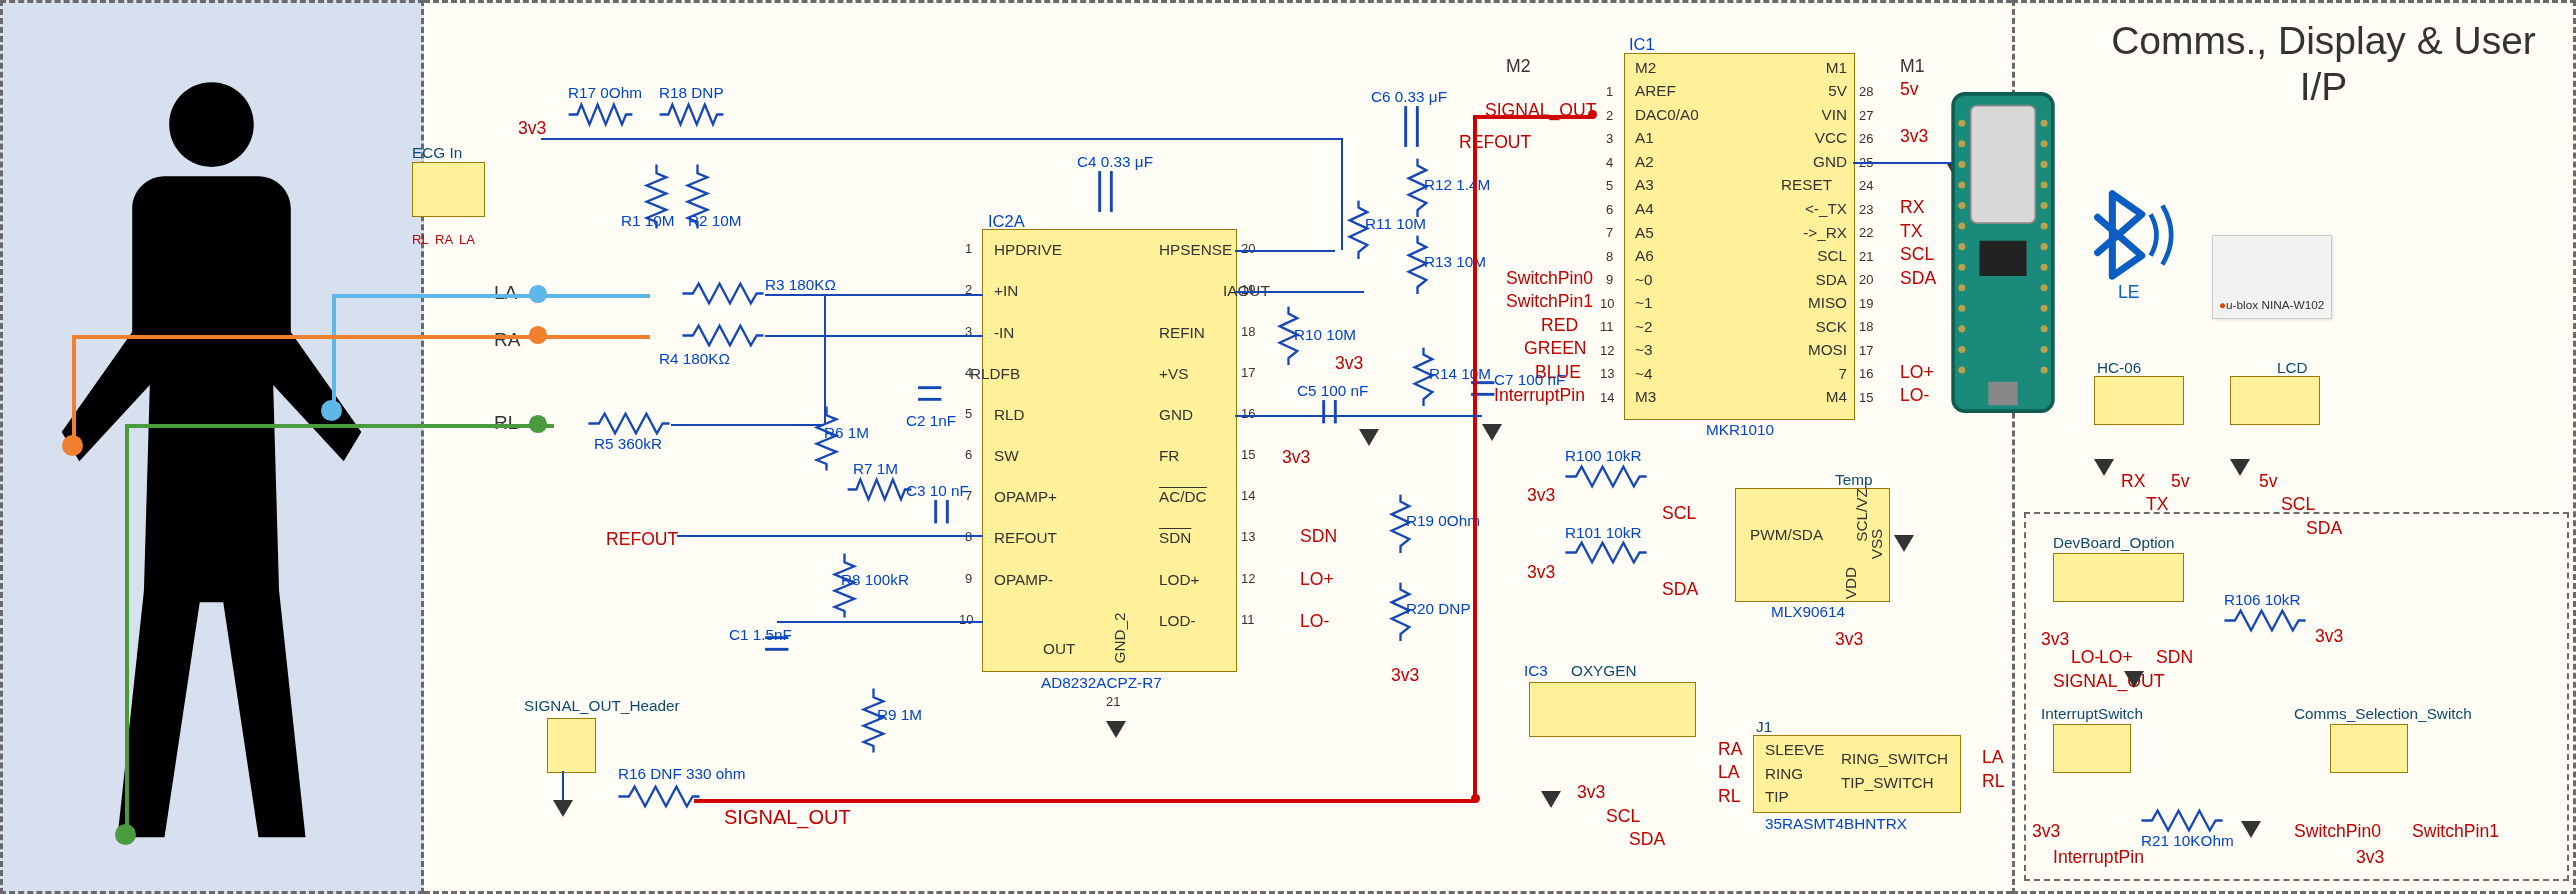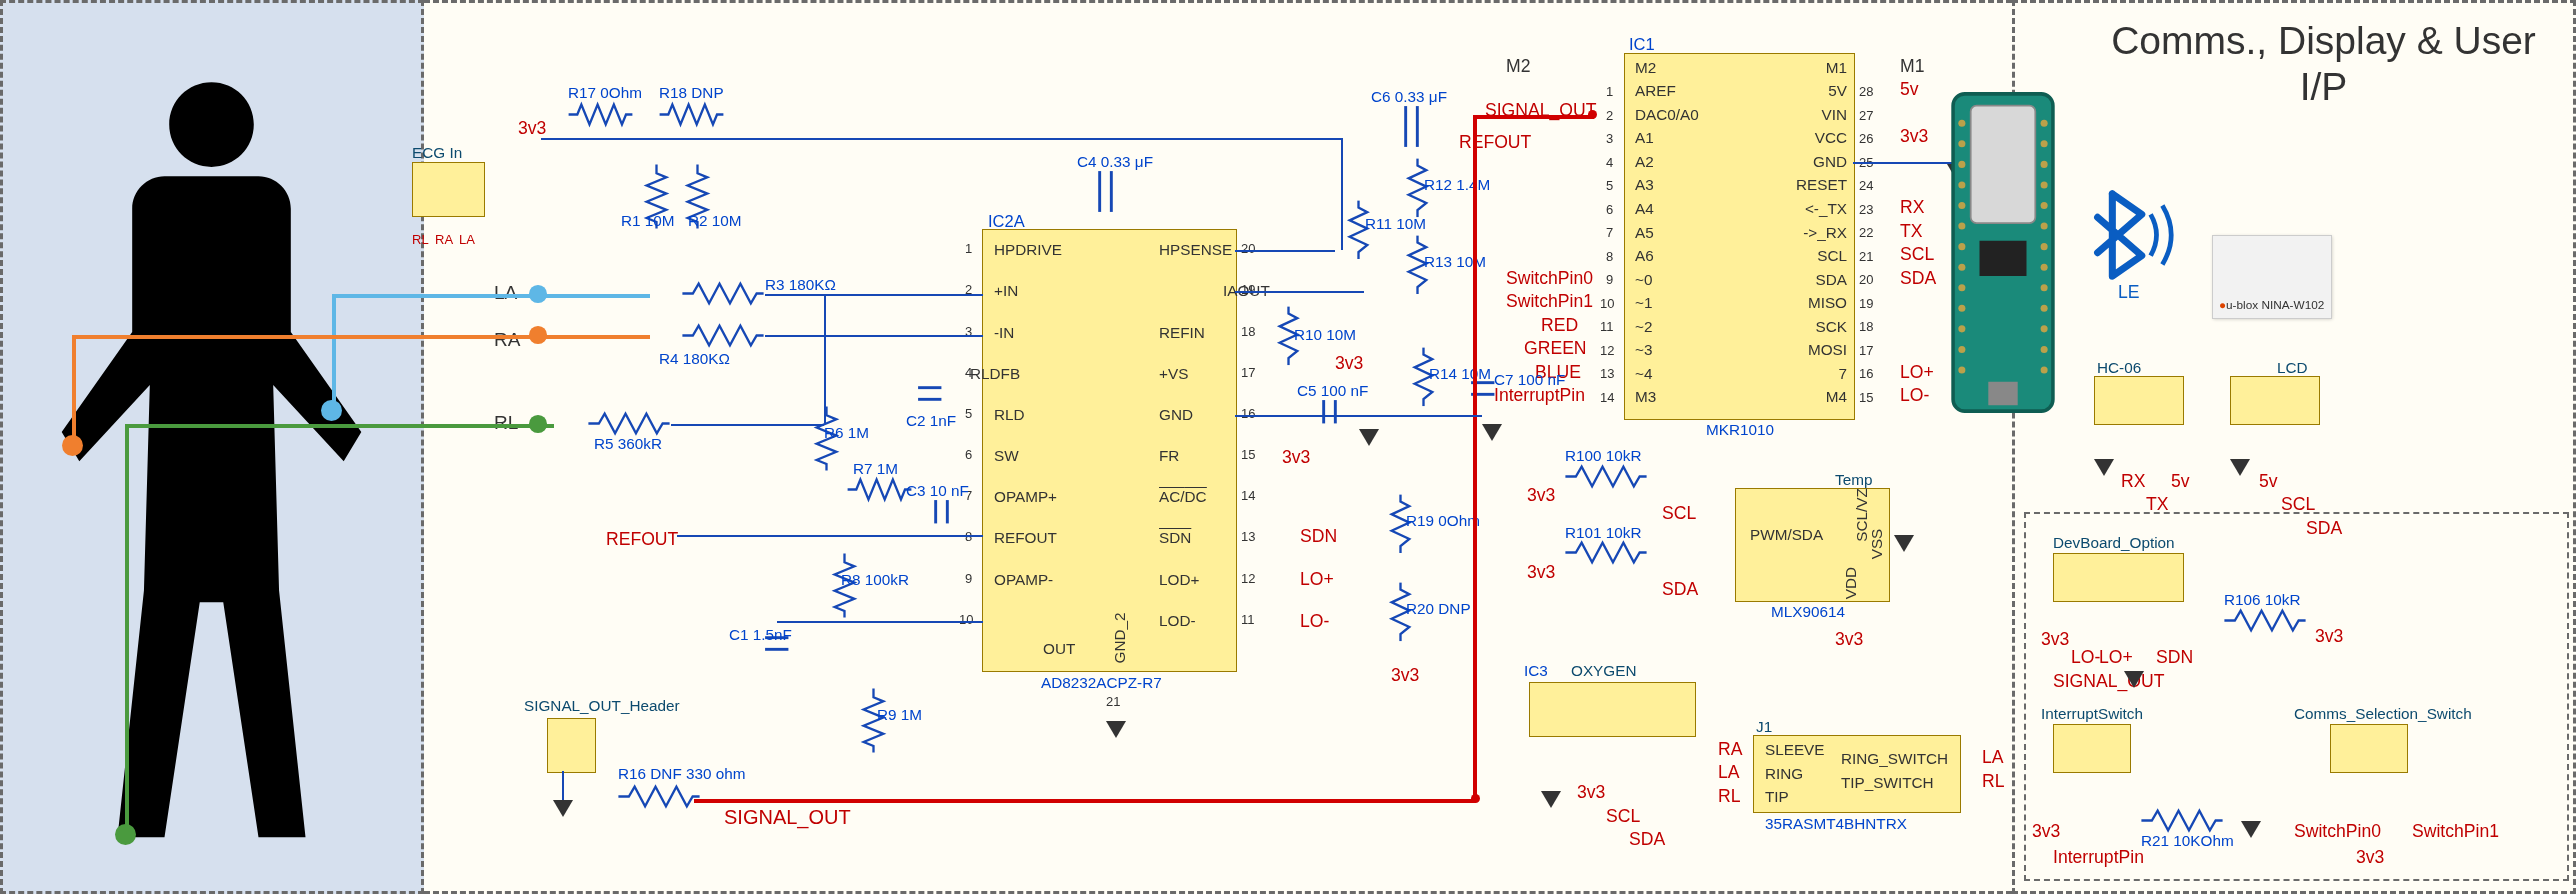--- a/index.html
+++ b/index.html
@@ -147,21 +147,21 @@
   <div class="pin-text" style="left:1635px;top:318px;">~2</div>
   <div class="pin-text" style="left:1635px;top:341px;">~3</div>
   <div class="pin-text" style="left:1635px;top:365px;">~4</div>
   <div class="pin-text" style="left:1635px;top:388px;">M3</div>
 
   <div class="pin-text" style="right:729px;top:59px;text-align:right;">M1</div>
   <div class="pin-text" style="right:729px;top:82px;">5V</div>
   <div class="pin-text" style="right:729px;top:106px;">VIN</div>
   <div class="pin-text" style="right:729px;top:129px;">VCC</div>
   <div class="pin-text" style="right:729px;top:153px;">GND</div>
-  <div class="pin-text" style="right:729px;top:176px;margin-left:28px;">RESET</div>
+  <div class="pin-text" style="right:744px;top:176px;margin-left:28px;">RESET</div>
   <div class="pin-text" style="right:729px;top:200px;">&lt;-_TX</div>
   <div class="pin-text" style="right:729px;top:224px;">-&gt;_RX</div>
   <div class="pin-text" style="right:729px;top:247px;">SCL</div>
   <div class="pin-text" style="right:729px;top:271px;">SDA</div>
   <div class="pin-text" style="right:729px;top:294px;">MISO</div>
   <div class="pin-text" style="right:729px;top:318px;">SCK</div>
   <div class="pin-text" style="right:729px;top:341px;">MOSI</div>
   <div class="pin-text" style="right:729px;top:365px;">7</div>
   <div class="pin-text" style="right:729px;top:388px;">M4</div>
 

